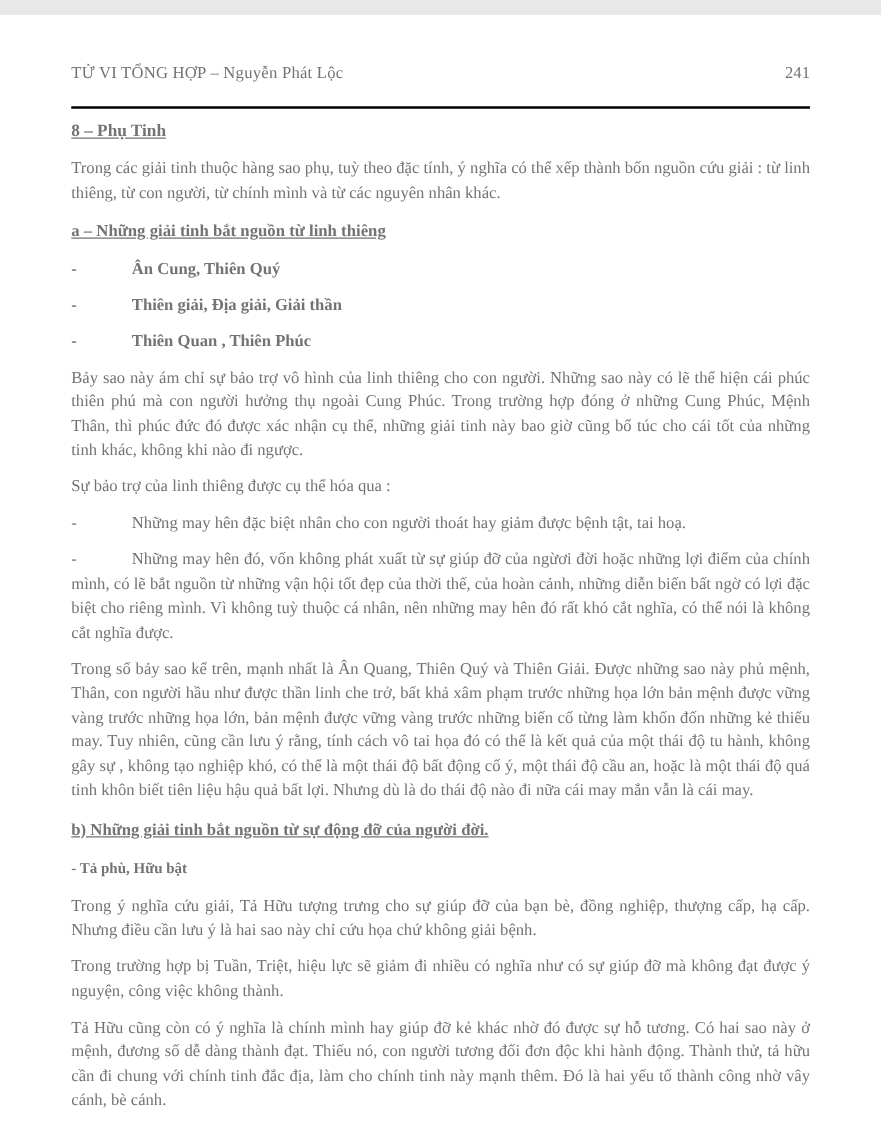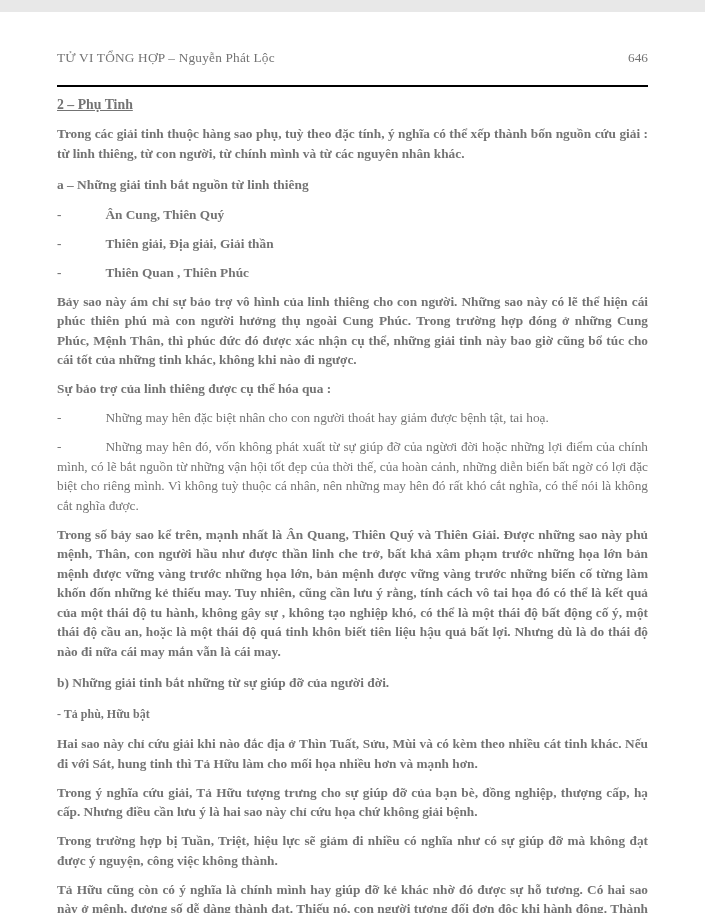--- a/index.html
+++ b/index.html
@@ -33,32 +33,32 @@
     margin: 17px 0 0 0;
   }
   .h-section {
     font-weight: bold;
     text-decoration: underline;
     font-size: 13.8px;
     margin: 8px 0 10px 0;
   }
   .h-sub {
     font-weight: bold;
+    text-decoration: underline;
     font-size: 13.4px;
     margin: 12px 0 10px 0;
   }
   .h-pair {
     font-weight: bold;
     font-size: 12px;
     margin: 12px 0 10px 0;
   }
   p.body-para {
     margin: 0 0 9.5px 0;
     text-align: justify;
-    font-weight: bold;
   }
   .tab-spacer {
     display: inline-block;
     width: 44px;
   }
   .star-item {
     margin: 0 0 9.5px 0;
     font-weight: bold;
   }
   .dash-para {
@@ -66,47 +66,46 @@
     text-align: justify;
   }
 </style>
 </head>
 <body>
 
 <div class="page">
 
   <div class="running-header">
     <span class="book-title">TỬ VI TỔNG HỢP – Nguyễn Phát Lộc</span>
-    <span class="page-number">646</span>
+    <span class="page-number">241</span>
   </div>
 
   <hr class="header-rule">
 
-  <div class="h-section">2 – Phụ Tinh</div>
+  <div class="h-section">8 – Phụ Tinh</div>
 
   <p class="body-para">Trong các giải tinh thuộc hàng sao phụ, tuỳ theo đặc tính, ý nghĩa có thể xếp thành bốn nguồn cứu giải : từ linh thiêng, từ con người, từ chính mình và từ các nguyên nhân khác.</p>
 
   <div class="h-sub">a – Những giải tinh bắt nguồn từ linh thiêng</div>
 
   <div class="star-item"><span>-</span><span class="tab-spacer"></span><span>Ân Cung, Thiên Quý</span></div>
   <div class="star-item"><span>-</span><span class="tab-spacer"></span><span>Thiên giải, Địa giải, Giải thần</span></div>
   <div class="star-item"><span>-</span><span class="tab-spacer"></span><span>Thiên Quan , Thiên Phúc</span></div>
 
   <p class="body-para">Bảy sao này ám chỉ sự  bảo trợ vô hình của linh thiêng cho con người. Những sao này có lẽ thể hiện cái phúc thiên phú mà con người hưởng thụ ngoài Cung Phúc. Trong trường hợp đóng ở những Cung Phúc, Mệnh Thân, thì phúc đức đó được xác nhận cụ thể, những giải tinh này bao giờ cũng bổ túc cho cái tốt của những tinh khác, không khi nào đi ngược.</p>
 
   <p class="body-para">Sự bảo trợ của linh thiêng được cụ thể hóa qua :</p>
 
   <p class="dash-para"><span>-</span><span class="tab-spacer"></span><span>Những may hên đặc biệt nhân cho con người thoát hay giảm được bệnh tật, tai hoạ.</span></p>
 
   <p class="dash-para"><span>-</span><span class="tab-spacer"></span><span>Những may hên đó, vốn không phát xuất từ sự giúp đỡ của ngừơi đời hoặc những lợi điểm của chính mình, có lẽ bắt nguồn từ những vận hội tốt đẹp của thời thế, của hoàn cảnh, những diễn biến bất ngờ có lợi đặc biệt cho riêng mình. Vì không tuỳ thuộc cá nhân, nên những may hên đó rất khó cắt nghĩa, có thể nói là không cắt nghĩa được.</span></p>
 
   <p class="body-para">Trong số bảy sao kể trên, mạnh nhất là Ân Quang, Thiên Quý và Thiên Giải. Được những sao này phủ mệnh, Thân, con người hầu như được thần linh che trở, bất khả xâm phạm trước những họa lớn bản mệnh được vững vàng trước những họa lớn, bản mệnh được vững vàng trước những biến cố từng làm khốn đốn những kẻ thiếu may. Tuy nhiên, cũng cần lưu ý rằng, tính cách vô tai họa đó có thể là kết quả của một thái độ tu hành, không gây sự , không tạo nghiệp khó, có thể là một thái độ bất động cố ý, một thái độ cầu an, hoặc là một thái độ quá tinh khôn biết tiên liệu hậu quả bất lợi. Nhưng dù là do thái độ nào đi nữa cái may mắn vẫn là cái may.</p>
 
-  <div class="h-sub">b) Những giải tinh bắt những từ sự giúp đỡ của người đời.</div>
+  <div class="h-sub">b) Những giải tinh bắt nguồn từ sự động đỡ của người đời.</div>
 
   <div class="h-pair">- Tả phù, Hữu bật</div>
 
-  <p class="body-para">Hai sao này chỉ cứu giải khi nào đắc địa ở Thìn Tuất, Sửu, Mùi và có kèm theo nhiều cát tinh khác. Nếu đi với Sát, hung tinh thì Tả Hữu làm cho mối họa nhiều hơn và mạnh hơn.</p>
   <p class="body-para">Trong ý nghĩa cứu giải, Tả Hữu tượng trưng cho sự giúp đỡ của bạn bè, đồng nghiệp, thượng cấp, hạ cấp. Nhưng điều cần lưu ý là hai sao này chỉ cứu họa chứ không giải bệnh.</p>
   <p class="body-para">Trong trường hợp bị Tuần, Triệt, hiệu lực sẽ giảm đi nhiều có nghĩa như có sự giúp đỡ mà không đạt được ý nguyện, công việc không thành.</p>
   <p class="body-para">Tả Hữu cũng còn có ý nghĩa là chính mình hay giúp đỡ kẻ khác nhờ đó được sự hỗ tương. Có hai sao này ở mệnh, đương số dễ dàng thành đạt. Thiếu nó, con người tương đối đơn độc khi hành động. Thành thử, tả hữu cần đi chung với chính tinh đắc địa, làm cho chính tinh này mạnh thêm. Đó là hai yếu tố thành công nhờ vây cánh, bè cánh.</p>
 
 </div>
 
 </body></html>

